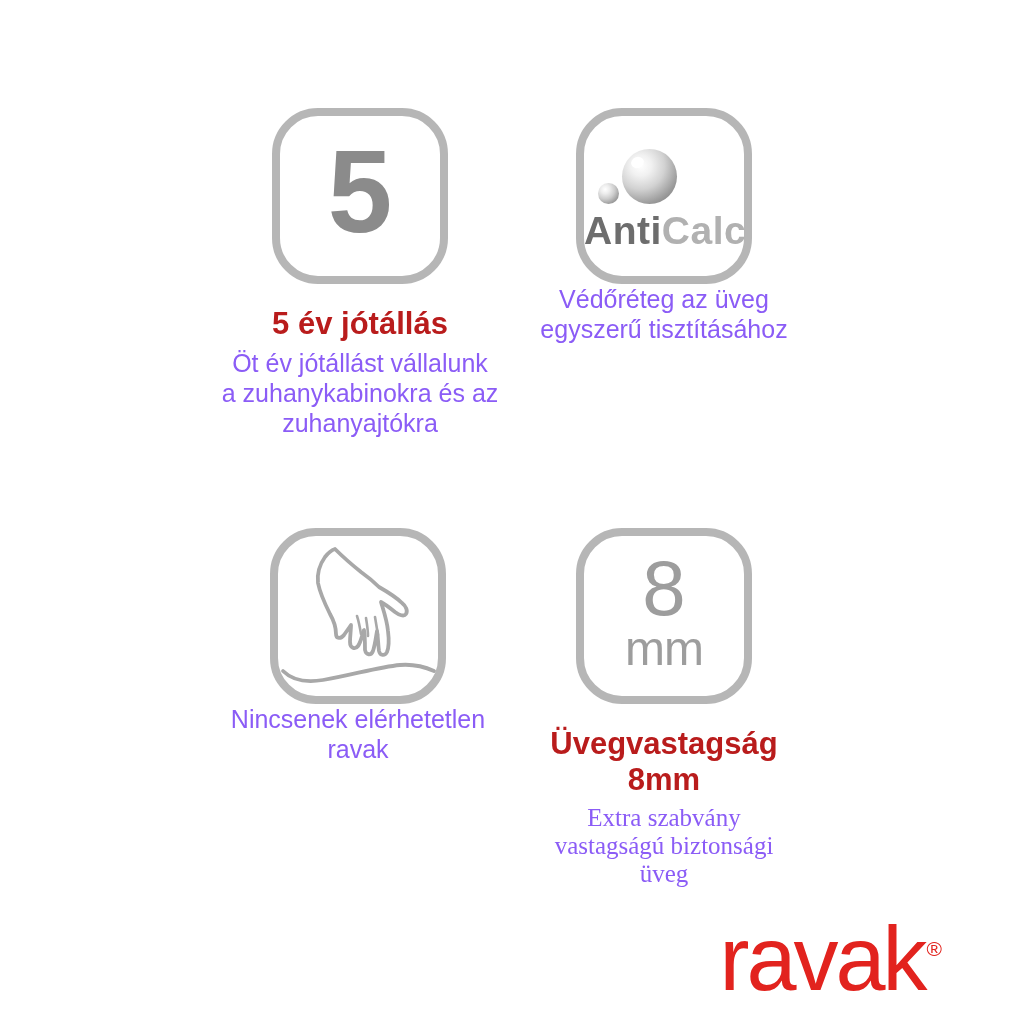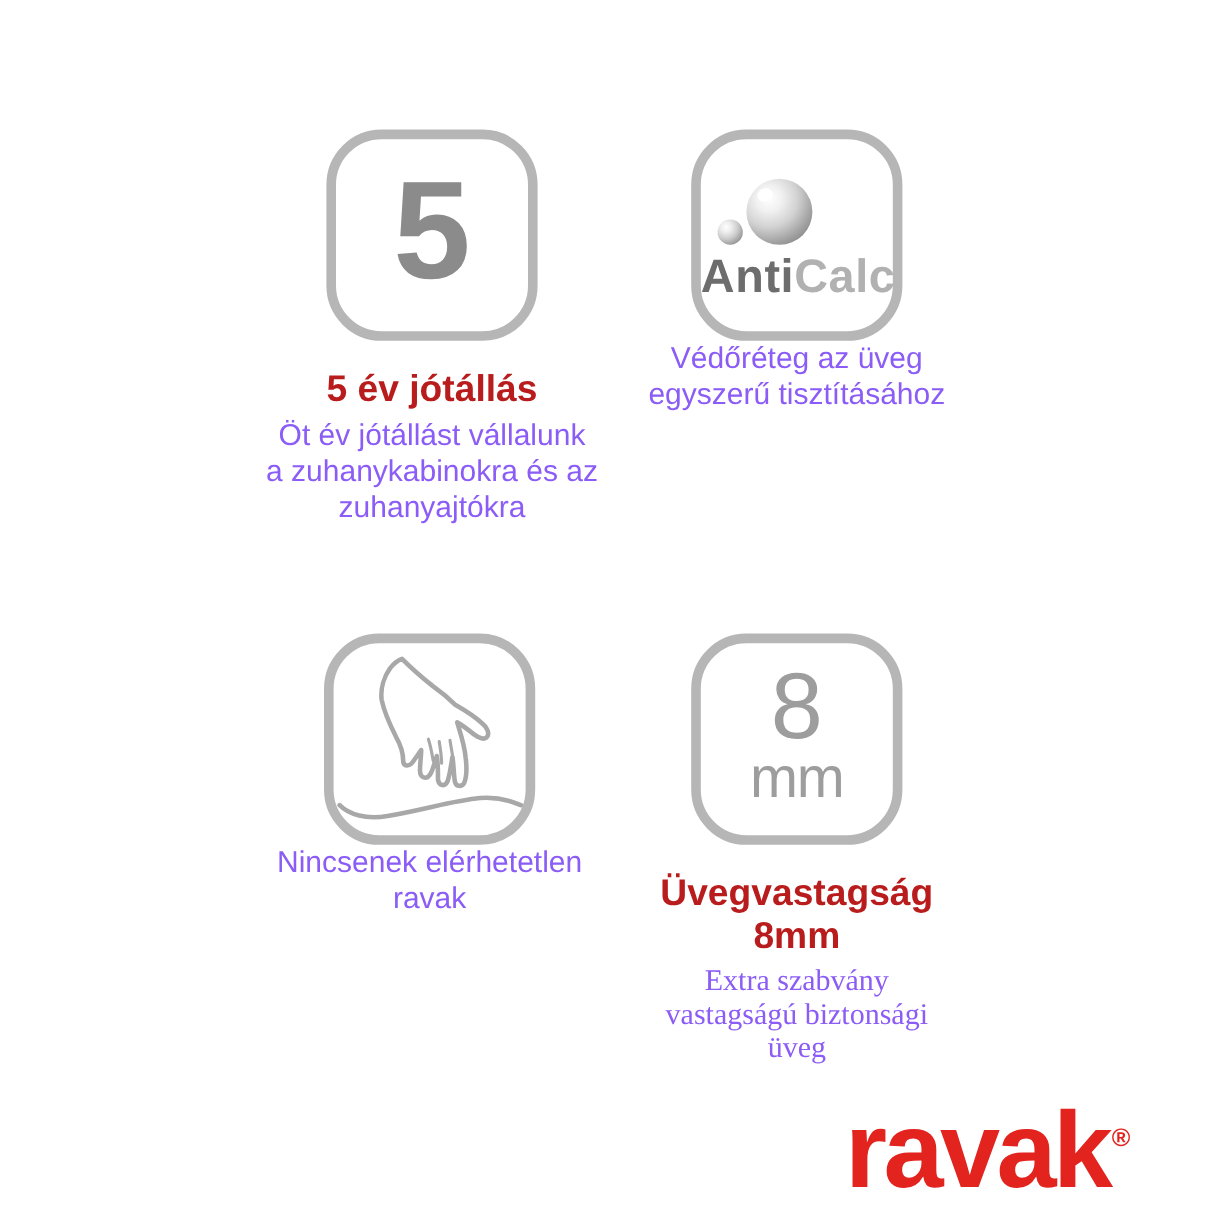--- a/index.html
+++ b/index.html
@@ -43,21 +43,21 @@
   .mm8{padding-top:20px;text-align:center;color:#9d9d9d;}
   .digit8{display:block;font-size:78px;line-height:64px;}
   .mmtext{display:block;font-size:48px;line-height:58px;letter-spacing:-1px;}
 
   .title{margin:22px 0 6px;font-size:31px;line-height:36px;font-weight:bold;
     color:#b91c1c;white-space:pre-line;}
   .desc{margin:0;font-size:25px;line-height:30px;color:#8b5cf6;white-space:pre-line;}
   .card-4 .desc{line-height:28px;font-family:Liberation Serif, serif;}
 
   .logo{position:absolute;right:82px;bottom:20px;
-    font-size:90px;font-weight:bold;color:#e2231e;letter-spacing:-3px;line-height:1;}
+    font-size:90px;font-weight:normal;color:#e2231e;letter-spacing:-3px;line-height:1;}
   .reg{font-size:21px;vertical-align:34px;letter-spacing:0;margin-left:2px;}
 </style>
 </head>
 <body>
 
 <div>
 
   <section class="card card-1">
     <div class="badge badge-5">
       <span class="num5">5</span>

